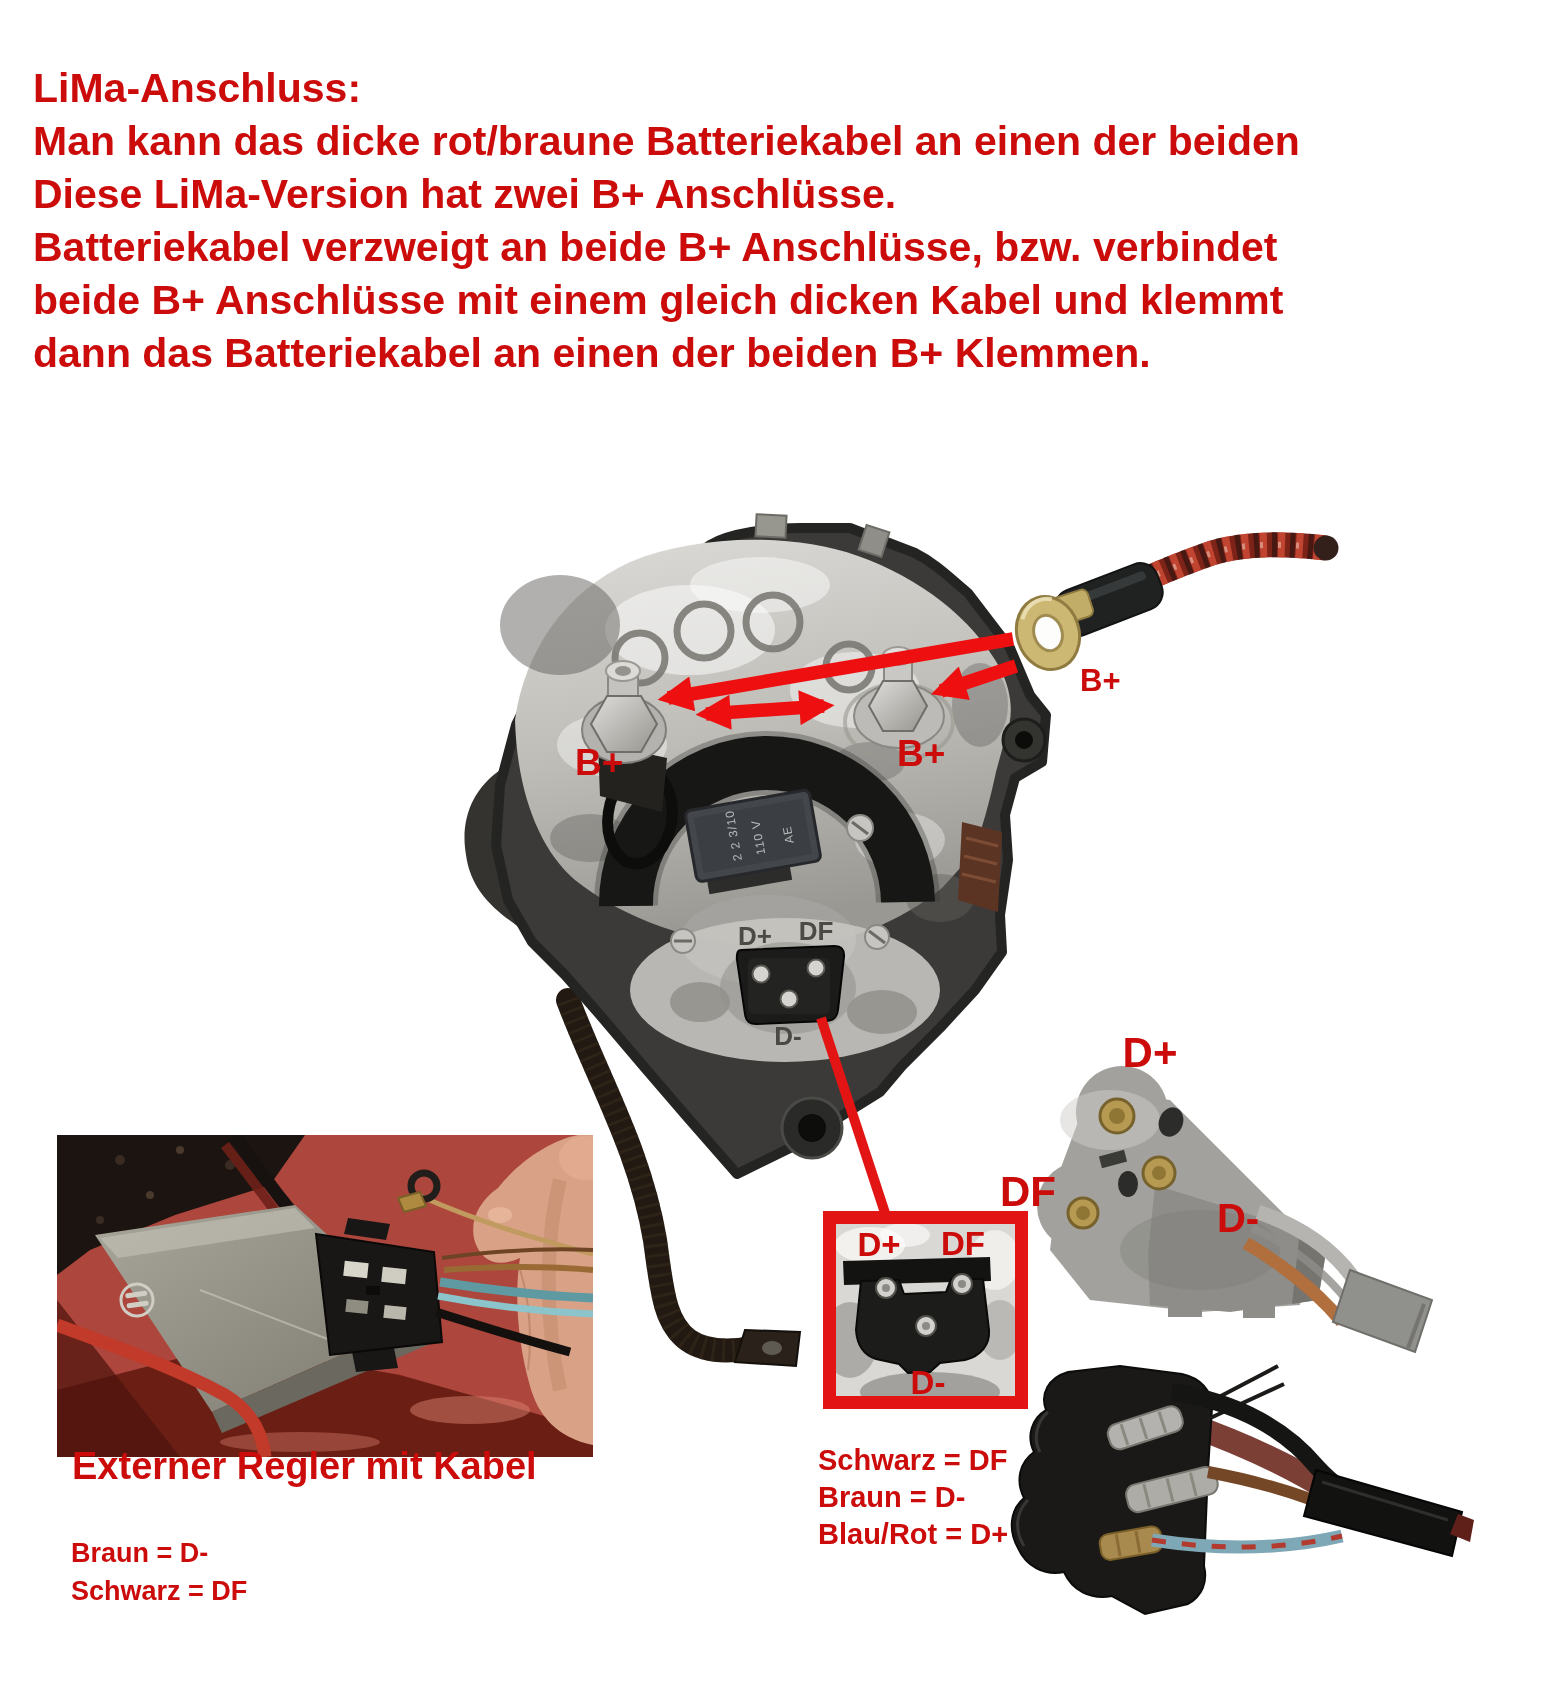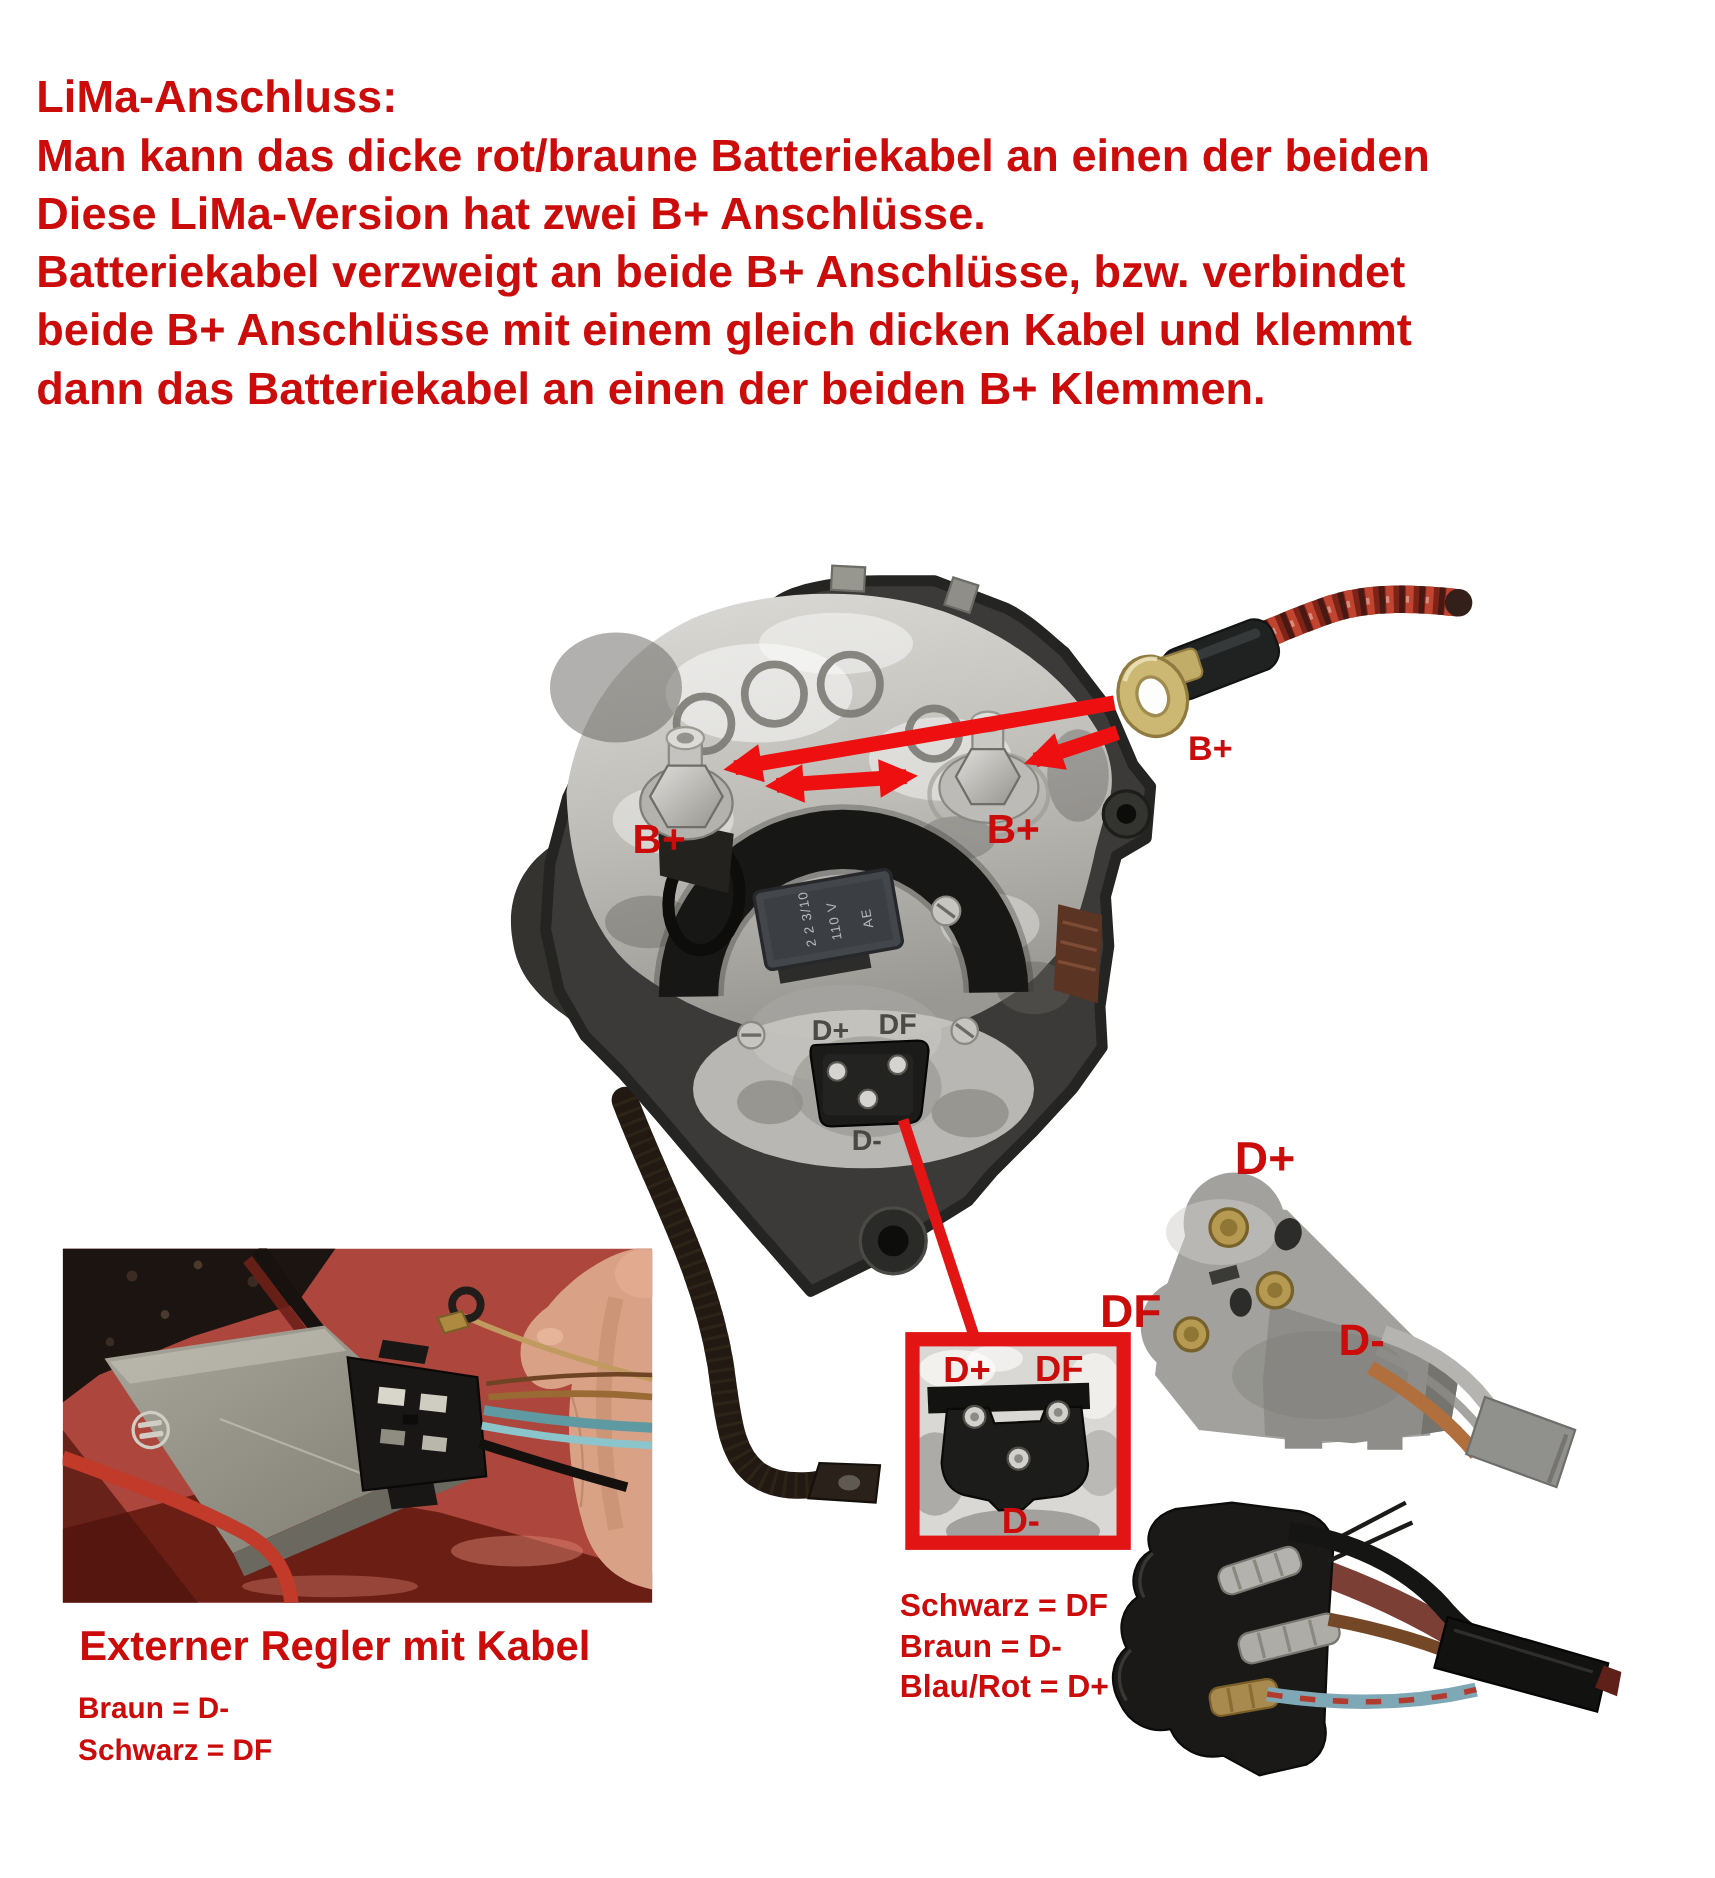--- a/index.html
+++ b/index.html
@@ -6,21 +6,21 @@
     --text-red:#cc0b0b;
     --arrow-red:#ee1010;
     --inset-border:#e21414;
   }
   html,body{margin:0;padding:0;background:#ffffff;}
   .page{position:relative;width:1559px;height:1707px;background:#fff;overflow:hidden;
         font-family:"Liberation Sans",sans-serif;}
   .intro{position:absolute;left:33px;top:22px;color:var(--text-red);
          font-weight:700;font-size:41px;line-height:53px;white-space:nowrap;margin-top:40px;}
   .art{position:absolute;left:0;top:0;}
-  .cap-left{position:absolute;left:72px;top:1476px;font-size:38px;font-weight:700;
+  .cap-left{position:absolute;left:72px;top:1445px;font-size:38px;font-weight:700;
             color:var(--text-red);white-space:nowrap;}
   .left-lines{position:absolute;left:71px;top:1534px;font-size:27px;font-weight:700;
               color:var(--text-red);line-height:38px;white-space:nowrap;}
   .right-lines{position:absolute;left:818px;top:1442px;font-size:29px;font-weight:700;
                color:var(--text-red);line-height:37px;white-space:nowrap;}
   svg text{font-family:"Liberation Sans",sans-serif;font-weight:700;}
   .lbl{fill:var(--text-red);}
   .f36{font-size:37px;}
   .f31{font-size:31px;}
   .f42{font-size:42px;}

